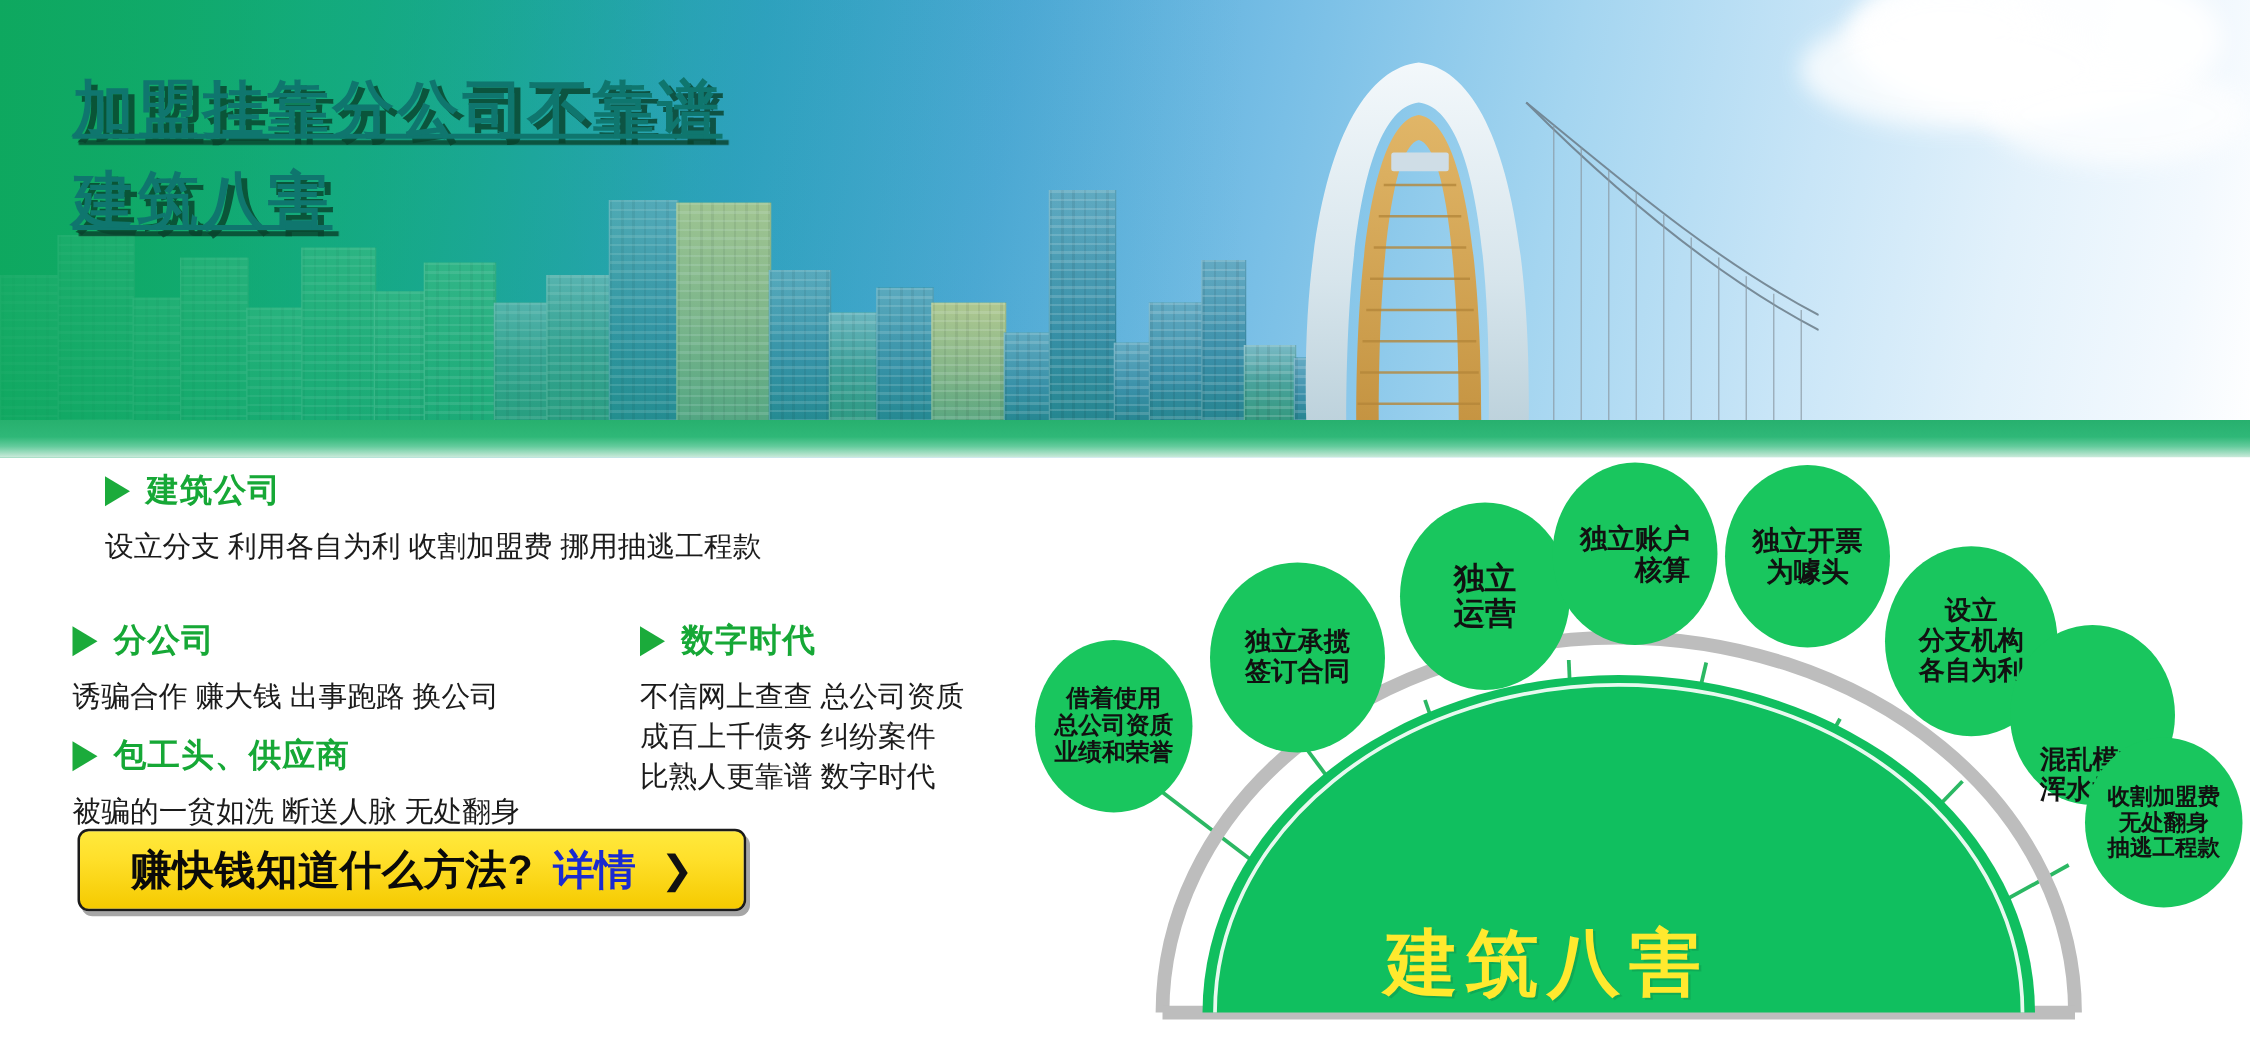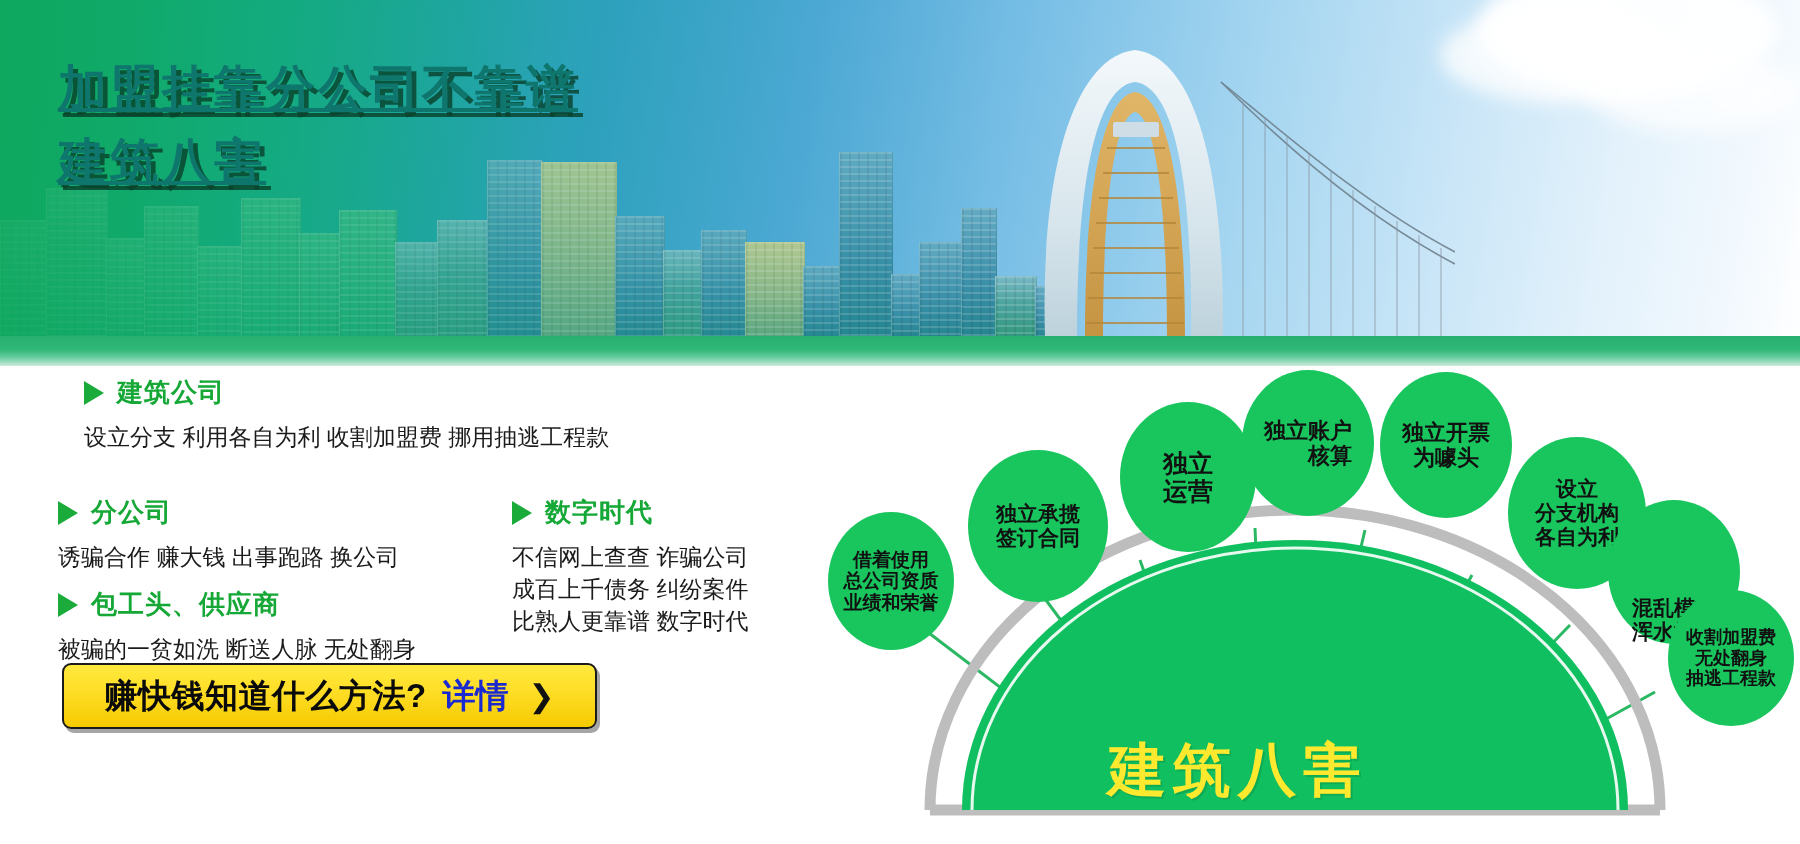--- a/index.html
+++ b/index.html
@@ -283,21 +283,21 @@
         <div>被骗的一贫如洗  断送人脉  无处翻身</div>
       </div>
     </div>
 
     <div class="section" id="sec-digital">
       <div class="sec-head">
         <span class="tri"></span>
         <span class="sec-title">数字时代</span>
       </div>
       <div class="sec-body">
-        <div>不信网上查查 诈骗公司</div>
+        <div>不信网上查查 总公司资质</div>
         <div>成百上千债务 纠纷案件</div>
         <div>比熟人更靠谱 数字时代</div>
       </div>
     </div>
 
     <div class="cta">
       <span class="cta-main">赚快钱知道什么方法?</span>
       <span class="cta-link">详情</span>
       <span class="cta-chev">❯</span>
     </div>

